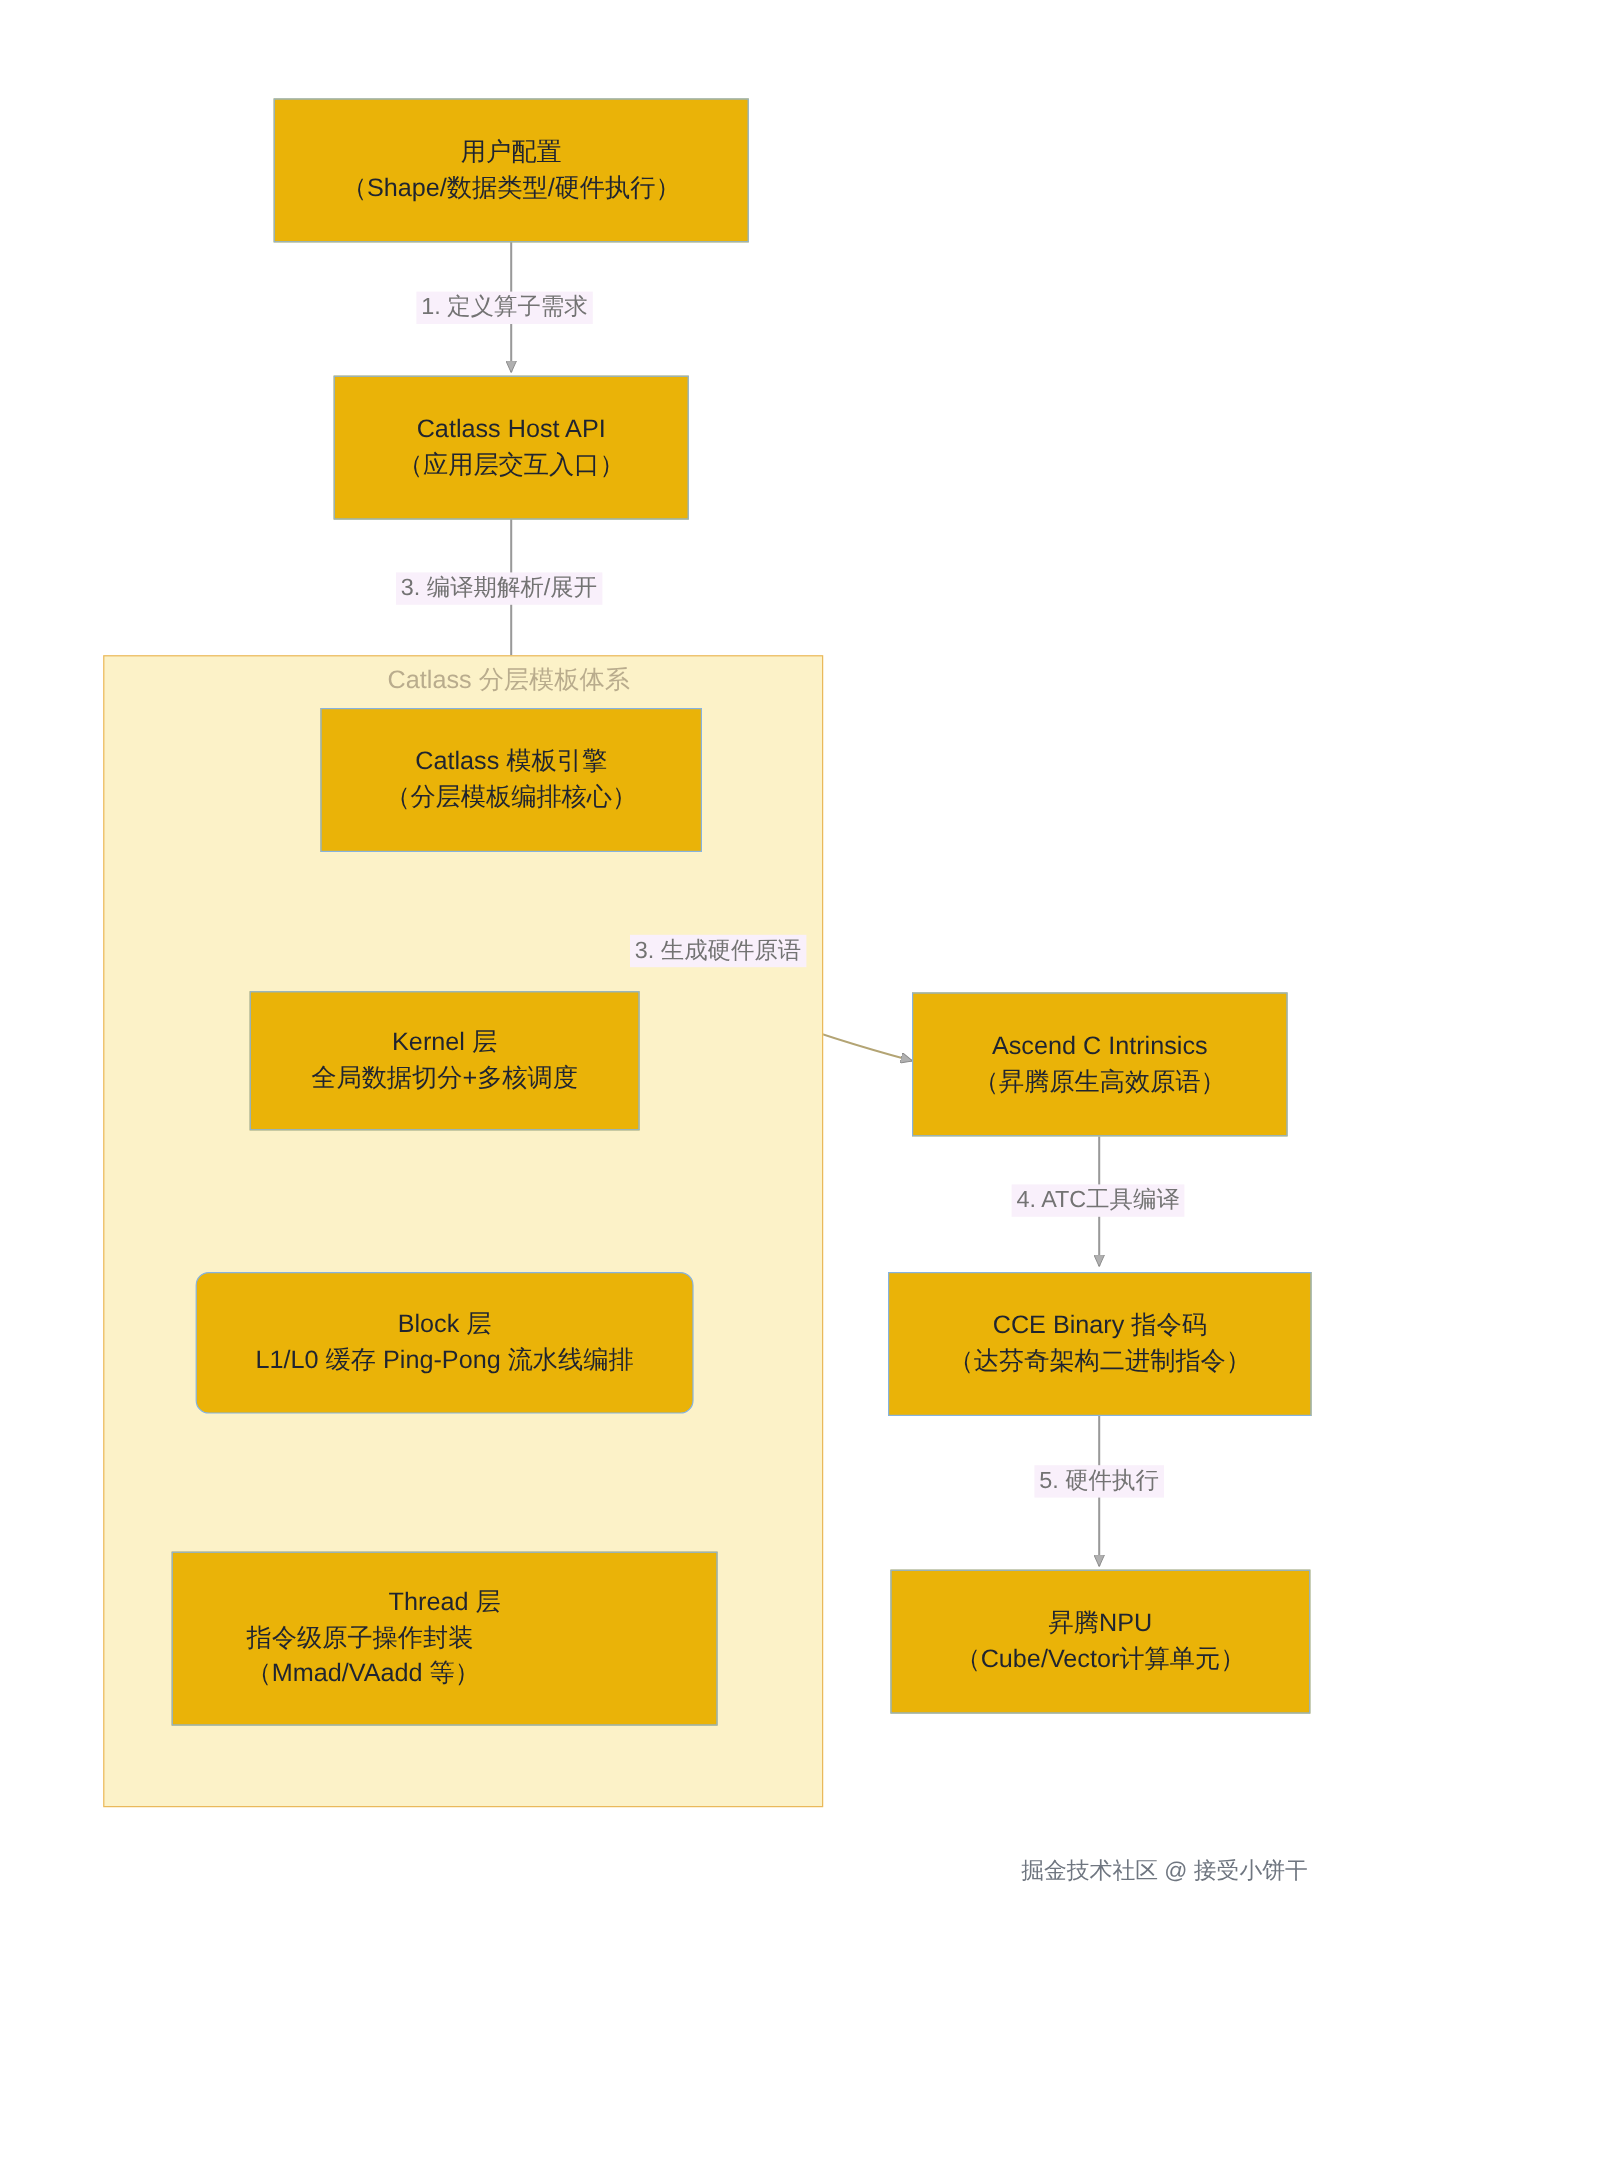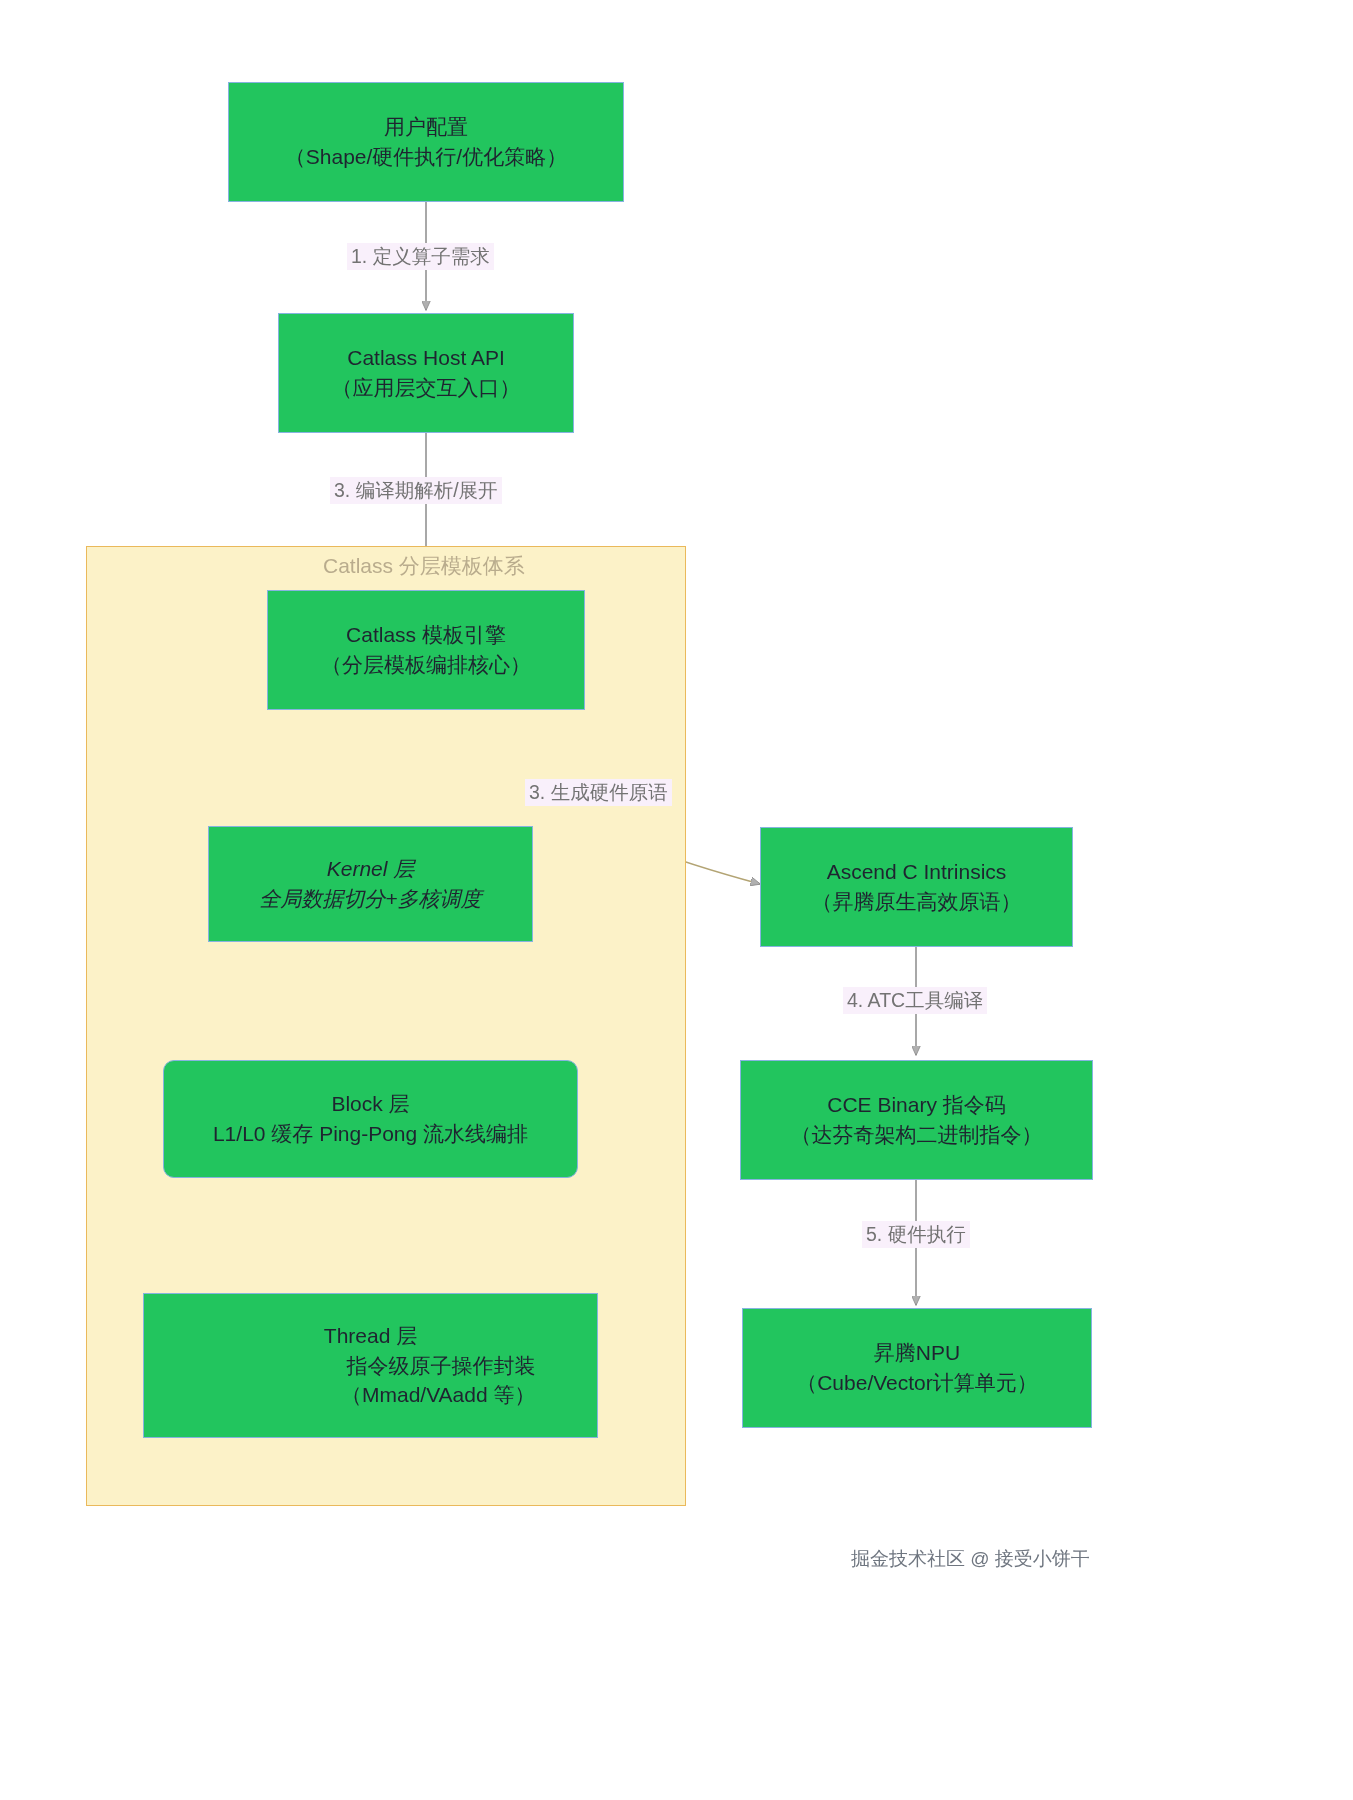--- a/index.html
+++ b/index.html
@@ -22,27 +22,27 @@
     position: absolute;
     left: 0;
     top: 0;
     width: 1353px;
     height: 1800px;
     pointer-events: none;
   }
   .node {
     position: absolute;
     box-sizing: border-box;
-    background: #22c55e;
+    background: #eab308;
     border: 1.6px solid #86b3e0;
     display: flex;
     flex-direction: column;
     align-items: center;
     justify-content: center;
-    text-align: right;
+    text-align: left;
     line-height: 1.42;
     color: #1f2430;
     font-size: 21px;
     padding: 6px 14px;
     z-index: 3;
   }
   .node .ln { display: block; white-space: nowrap; }
   .node .ln.wrap { white-space: normal; }
   .cluster {
     position: absolute;
@@ -107,34 +107,34 @@
 
     <path d="M370,1177 L370,1288" fill="none" stroke="#b3a474" stroke-width="1.7" marker-end="url(#arrTan)"></path>
 
     <path d="M916,947 L916,1055" fill="none" stroke="#999999" stroke-width="1.7" marker-end="url(#arrGray)"></path>
 
     <path d="M916,1180 L916,1305" fill="none" stroke="#999999" stroke-width="1.7" marker-end="url(#arrGray)"></path>
   </svg>
 
   <div class="node" style="left:228px; top:82px; width:396px; height:120px;">
     <span class="ln">用户配置</span>
-    <span class="ln">（Shape/硬件执行/优化策略）</span>
+    <span class="ln">（Shape/数据类型/硬件执行）</span>
   </div>
 
   <div class="node" style="left:278px; top:313px; width:296px; height:120px;">
     <span class="ln">Catlass Host API</span>
     <span class="ln">（应用层交互入口）</span>
   </div>
 
   <div class="node" style="left:267px; top:590px; width:318px; height:120px;">
     <span class="ln">Catlass 模板引擎</span>
     <span class="ln">（分层模板编排核心）</span>
   </div>
 
-  <div class="node" style="left:208px; top:826px; width:325px; height:116px;font-style:italic;">
+  <div class="node" style="left:208px; top:826px; width:325px; height:116px;">
     <span class="ln">Kernel 层</span>
     <span class="ln">全局数据切分+多核调度</span>
   </div>
 
   <div class="node" style="left:163px; top:1060px; width:415px; height:118px;border-radius:11px;">
     <span class="ln">Block 层</span>
     <span class="ln">L1/L0 缓存 Ping-Pong 流水线编排</span>
   </div>
 
   <div class="node" style="left:143px; top:1293px; width:455px; height:145px;">

